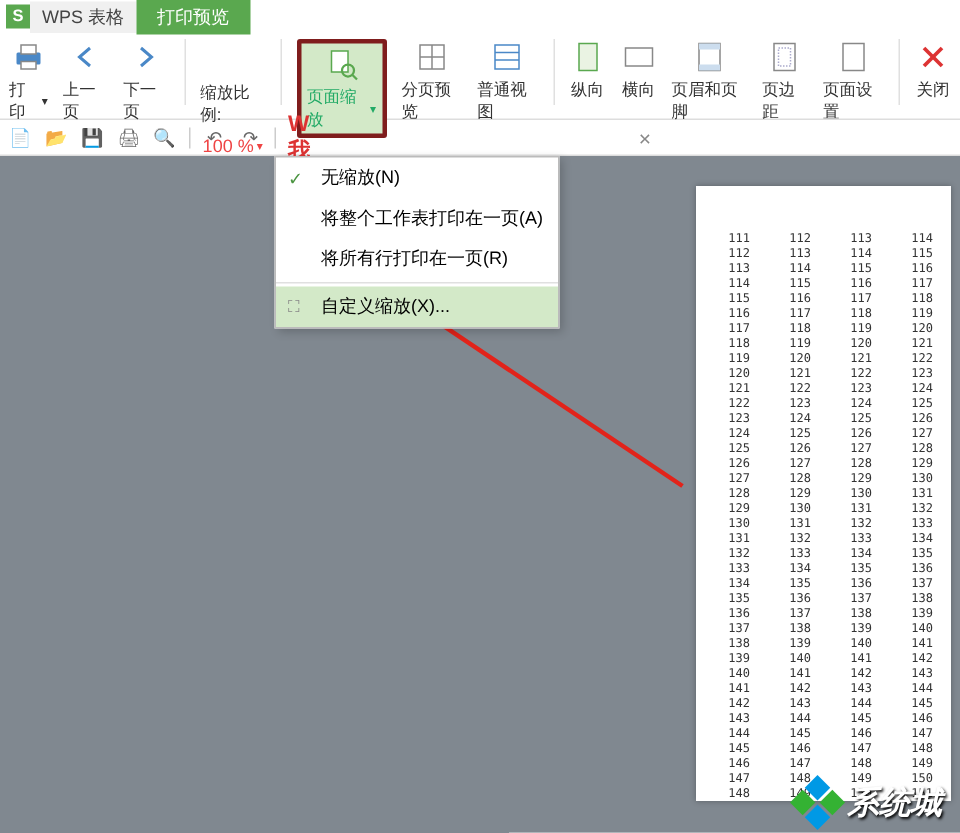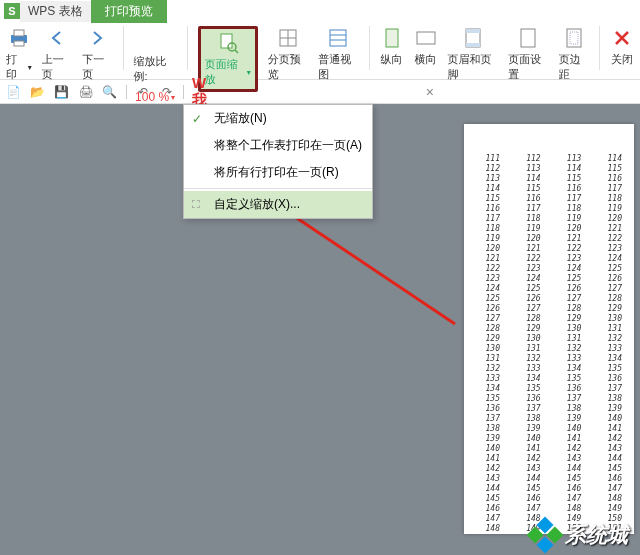--- a/index.html
+++ b/index.html
@@ -33,21 +33,21 @@
   .dropdown { position: absolute; top: 0; left: 183px; width: 190px; background: #fff; border: 1px solid #bbb; box-shadow: 2px 2px 6px rgba(0,0,0,.2); z-index: 10; }
   .dd-item { display: flex; align-items: center; padding: 5px 8px; gap: 8px; cursor: pointer; }
   .dd-item.highlighted { background: #d3e9c8; }
   .dd-check { width: 14px; color: #4a9440; font-size: 12px; }
   .dd-ic { width: 14px; font-size: 11px; color: #888; }
   .dd-sep { height: 1px; background: #e0e0e0; margin: 2px 0; }
   
   .arrow { position: absolute; top: 70px; left: 225px; z-index: 5; }
   
   .preview-page { position: absolute; top: 20px; right: 6px; width: 170px; height: 410px; background: #fff; box-shadow: 0 0 4px rgba(0,0,0,.3); padding: 30px 12px 8px; overflow: hidden; }
-  .data-table { font-size: 8px; color: #333; font-family: monospace; line-height: 1.25; font-style: italic; }
+  .data-table { font-size: 8px; color: #333; font-family: monospace; line-height: 1.25; }
   .data-row { display: flex; justify-content: space-between; }
   .data-row span { width: 24px; text-align: right; }
   
   .watermark { position: absolute; bottom: 6px; right: 12px; display: flex; align-items: center; gap: 6px; z-index: 20; }
   .wm-logo { display: flex; flex-wrap: wrap; width: 28px; height: 28px; transform: rotate(45deg); }
   .wm-sq { width: 12px; height: 12px; margin: 1px; }
   .wm-text { color: #fff; font-size: 21px; font-weight: bold; font-style: italic; text-shadow: 1px 1px 2px #000; }
 </style>
 </head>
 <body>
@@ -154,32 +154,32 @@
           <rect x="2" y="2" width="14" height="4" fill="#cde"></rect>
           <rect x="2" y="16" width="14" height="4" fill="#cde"></rect>
         </svg>
       </div>
     <div class="rib-label">页眉和页脚</div>
   </div>
   <div class="rib-group">
     <div class="rib-icon">
         <svg width="18" height="22">
           <rect x="2" y="2" width="14" height="18" fill="#fff" stroke="#888"></rect>
-        </svg>
-      </div>
-    <div class="rib-label">页面设置</div>
+          <rect x="5" y="5" width="8" height="12" fill="none" stroke="#aac" stroke-dasharray="1"></rect>
+        </svg>
+      </div>
+    <div class="rib-label">页边距</div>
   </div>
   <div class="rib-group">
     <div class="rib-icon">
         <svg width="18" height="22">
           <rect x="2" y="2" width="14" height="18" fill="#fff" stroke="#888"></rect>
-          <rect x="5" y="5" width="8" height="12" fill="none" stroke="#aac" stroke-dasharray="1"></rect>
-        </svg>
-      </div>
-    <div class="rib-label">页边距</div>
+        </svg>
+      </div>
+    <div class="rib-label">页面设置</div>
   </div>
   <div class="rib-sep"></div>
   <div class="rib-group">
     <div class="rib-icon">
         <svg width="20" height="20">
           <line x1="4" y1="4" x2="16" y2="16" stroke="#d33" stroke-width="2.5"></line>
           <line x1="16" y1="4" x2="4" y2="16" stroke="#d33" stroke-width="2.5"></line>
         </svg>
       </div>
     <div class="rib-label">关闭</div>

